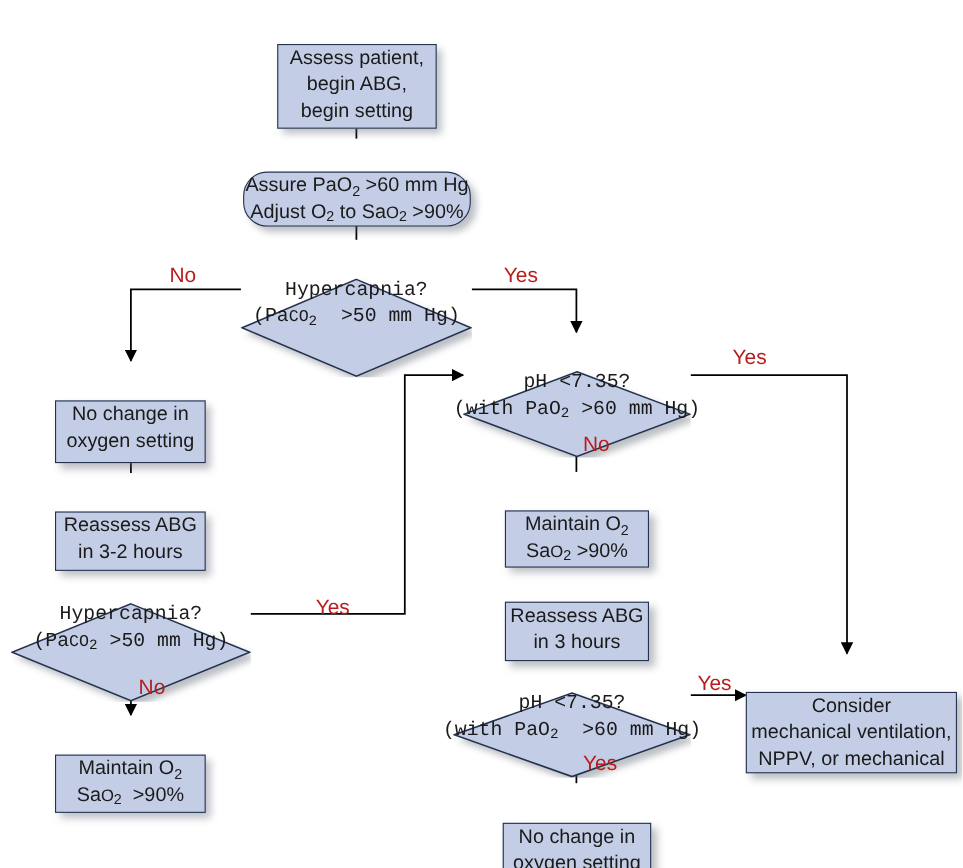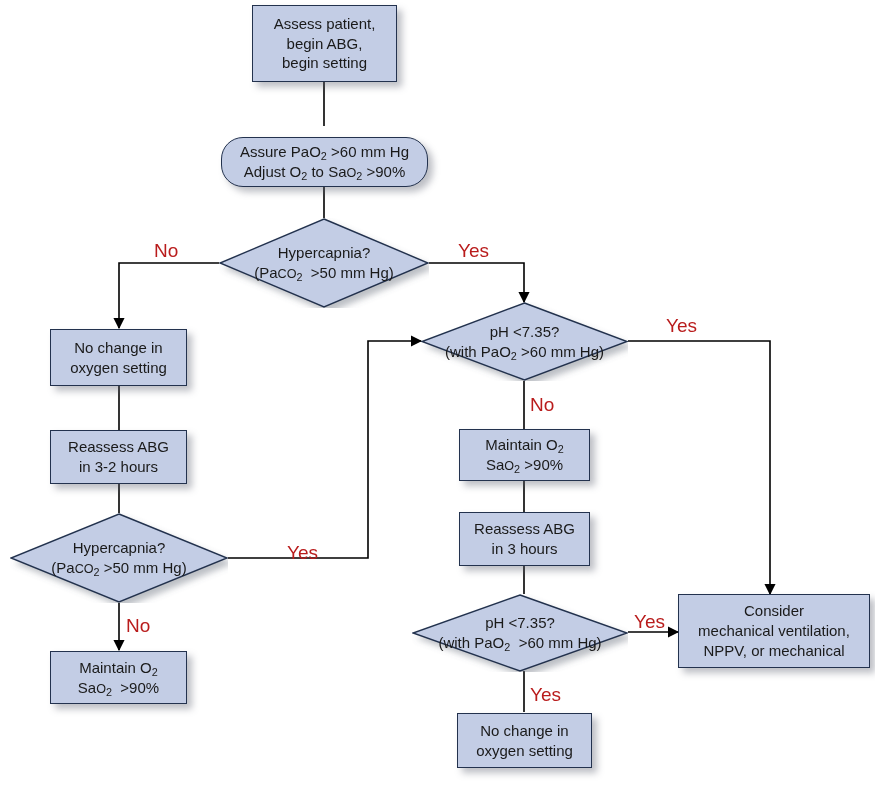--- a/index.html
+++ b/index.html
@@ -22,26 +22,26 @@
     left: 0;
     top: 0;
     width: 875px;
     height: 789px;
     pointer-events: none;
   }
   .node {
     position: absolute;
     box-sizing: border-box;
     display: flex;
-    align-items: center;
     justify-content: center;
     text-align: center;
     color: #1a1a1a;
     line-height: 1.32;
-    font-size: 15px;
+    font-size: 18px;
+    margin-top: 35px;
   }
   .node .label {
     position: relative;
     z-index: 3;
     white-space: nowrap;
   }
   
   .node.rect {
     background: #c3cde5;
     border: 1px solid #23324e;
@@ -54,20 +54,21 @@
     box-shadow: none;
   }
   .node.diamond .dshape {
     position: absolute;
     left: 0; top: 0;
     width: 100%; height: 100%;
     z-index: 1;
   }
   .node.diamond .label {
     z-index: 3;
+    font-family: Liberation Mono, monospace;
   }
   sub {
     font-size: 0.72em;
     line-height: 0;
     vertical-align: baseline;
     position: relative;
     bottom: -0.28em;
   }
   .smallcap {
     font-size: 0.84em;
@@ -128,21 +129,21 @@
   </svg>
 
   <div class="node rect" style="left:252px; top:5px; width:145px; height:77px;">
     <span class="label">
       <span>Assess patient,</span><br>
       <span>begin ABG,</span><br>
       <span>begin setting</span>
     </span>
   </div>
 
-  <div class="node rect" style="left:221px; top:137px; width:207px; height:50px;border-radius:22px;">
+  <div class="node rect" style="left:221px; top:121px; width:207px; height:50px;border-radius:22px;">
     <span class="label">
       Assure PaO<sub>2</sub> &gt;60 mm Hg<br>
       Adjust O<sub>2</sub> to Sa<span class="smallcap">O</span><sub>2</sub> &gt;90%
     </span>
   </div>
 
   <div class="node rect" style="left:50px; top:329px; width:137px; height:57px;">
     <span class="label">
       <span>No change in</span><br>
       <span>oxygen setting</span>

